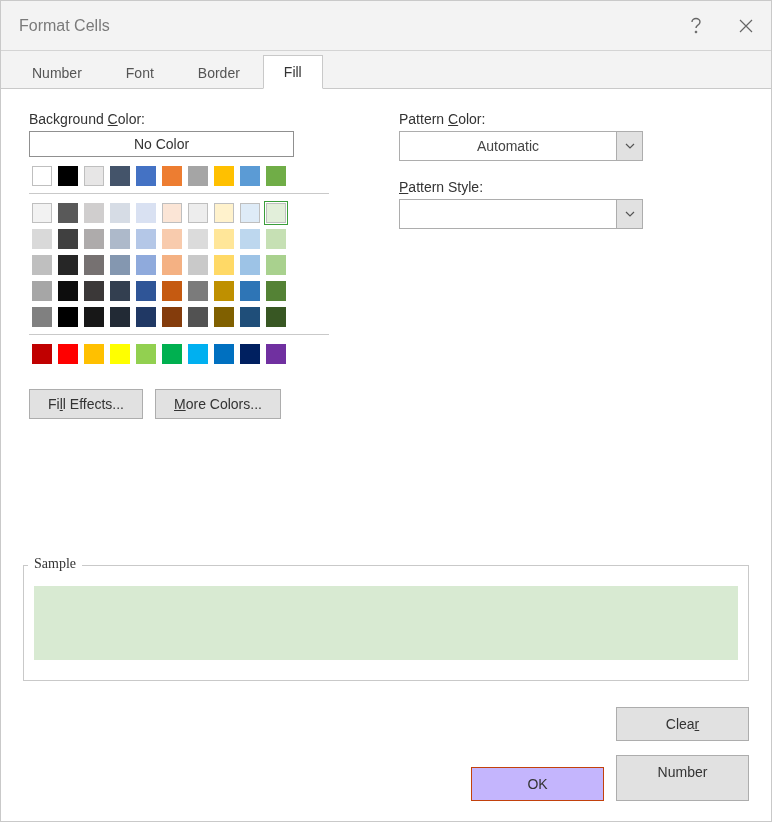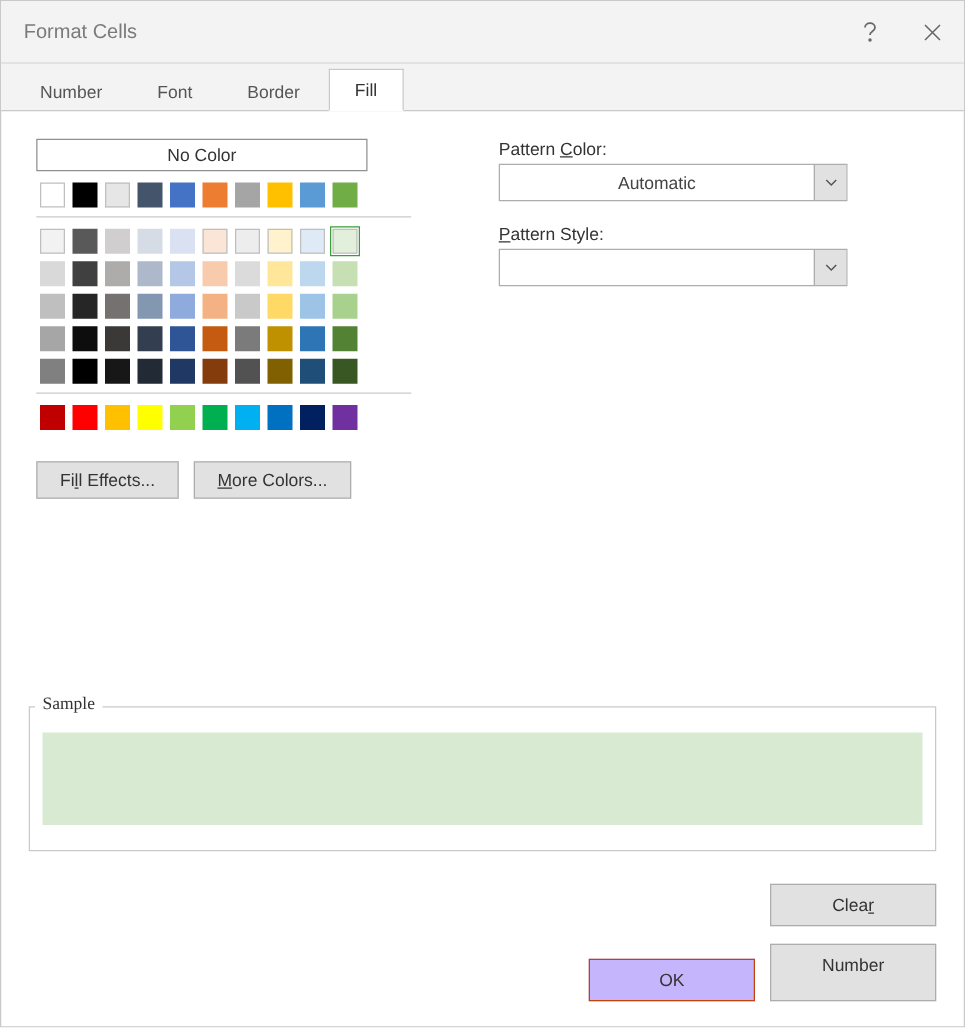--- a/index.html
+++ b/index.html
@@ -108,21 +108,21 @@
     color:#333;
     font-size:14px;
     text-align:center;
     cursor:default;
     min-width:100px;
   }
   .combo {
     display:flex; align-items:stretch;
     border:1px solid #adadad;
     height:30px;
-    width:279px;
+    width:244px;
     margin-top:4px; margin-bottom:18px;
   }
   .combo-label { flex:1; display:flex; align-items:center; justify-content:center; color:#444; }
   .combo-arrow {
     width:26px;
     display:flex; align-items:center; justify-content:center;
     border-left:1px solid #adadad;
     background:#e1e1e1;
   }
   .combo-arrow svg { display:block; }
@@ -181,20 +181,23 @@
   <div class="tabstrip">
     <div class="tab"><span>Number</span></div>
     <div class="tab"><span>Font</span></div>
     <div class="tab"><span>Border</span></div>
     <div class="tab active"><span>Fill</span></div>
   </div>
 
   <div class="content">
     <div class="cols">
       <div class="leftcol">
+        <div class="lbl">
+          <span>Background </span><span class="underline">C</span><span>olor:</span>
+        </div>
         <div class="nocolor-btn">
           <span>No Color</span>
         </div>
 
         <div class="palette" id="palette">
             <div class="palette-row">
               <div class="swatch outlined" style="background-color: rgb(255, 255, 255);"></div>
               <div class="swatch" style="background-color: rgb(0, 0, 0);"></div>
               <div class="swatch outlined" style="background-color: rgb(231, 230, 230);"></div>
               <div class="swatch" style="background-color: rgb(68, 84, 106);"></div>

